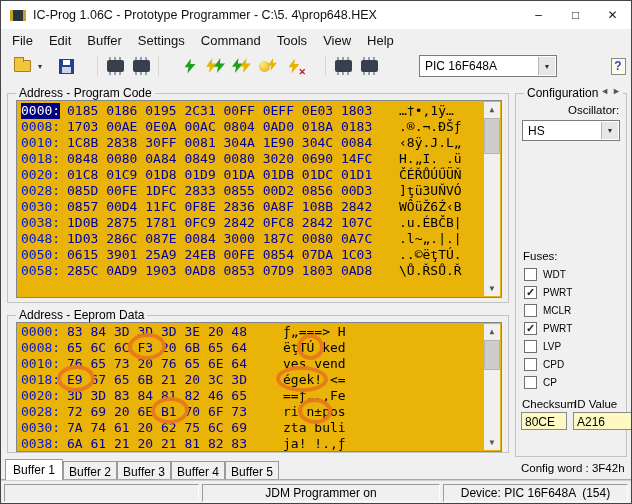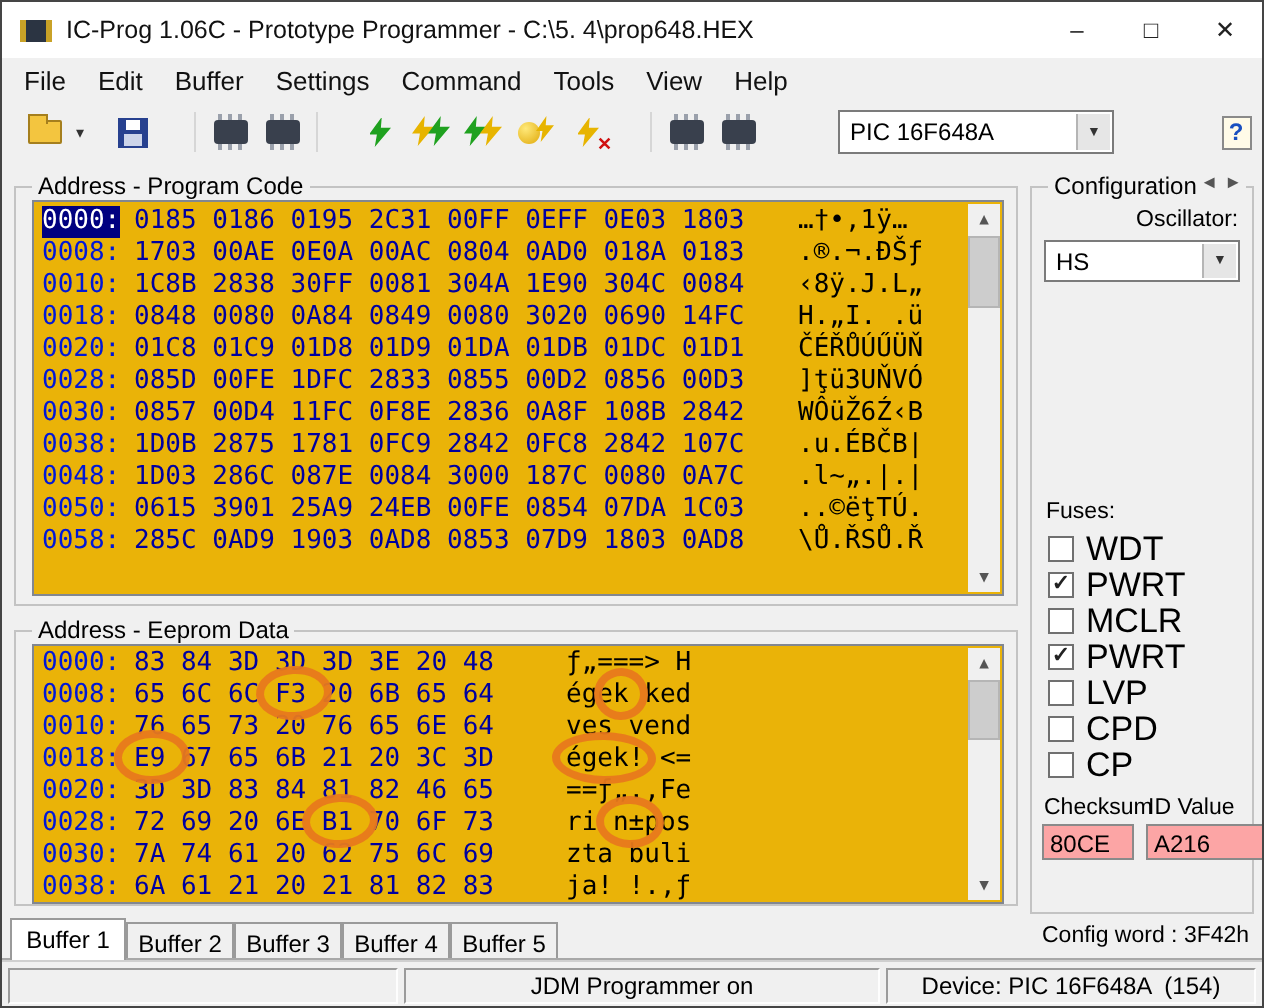--- a/index.html
+++ b/index.html
@@ -79,23 +79,23 @@
   #thumb-eeprom { top:16px; height:30px; }
 
   
   .cfg-label { position:absolute; font-size:11.5px; color:#000; white-space:nowrap; }
   #osc-label { left:7px; top:10px;margin-left:45px; }
   #osc-combo { position:absolute; left:6px; top:26px; width:98px; height:21px; }
   #fuses-label { left:7px; top:156px; }
   .fuses { position:absolute; left:8px; top:174px; display:flex; flex-direction:column; gap:5px; }
   .fuse { display:flex; align-items:center; gap:6px; height:13px; }
   .cb { width:13px; height:13px; background:#fff; border:1px solid #707070; font-size:11px; line-height:11px; text-align:center; color:#222; font-weight:bold; flex:none; }
-  .fuse-label { font-size:17px; }
+  .fuse-label { font-size:10px; }
   #checksum-label { left:6px; top:304px; } #id-label { left:58px; top:304px; }
-  .valbox { position:absolute; top:318px; height:18px; background:#fca5a5; border:1px solid #8a8a8a; font-size:12px; padding:2px 3px; }
+  .valbox { position:absolute; top:318px; height:18px; background:#fef9c3; border:1px solid #8a8a8a; font-size:12px; padding:2px 3px; }
   #checksum-box { left:5px; width:46px; }
   #id-box { left:57px; width:59px; }
   #config-word { left:5px; top:352px; font-size:11.5px;margin-top:16px; }
   .cfg-arrows { position:absolute; top:-8px; right:3px; background:#f0f0f0; padding:0 2px; display:flex; gap:3px; }
   .cfg-arrows span { font-size:9px; color:#555; }
 
   
   .tabline { position:absolute; top:478px; left:0; right:0; height:1px; background:#a8a8a8; }
   .tab { position:absolute; font-size:12px; text-align:center; border:1px solid #9a9a9a; border-bottom:none; background:#f0f0f0; padding-top:3px; z-index:1; }
   .tab.active { background:#fff; height:21px; top:458px; z-index:3; }
@@ -229,21 +229,21 @@
         <span class="vthumb" id="thumb-code"></span>
         <span class="varrow down">▼</span>
       </div>
     </div>
   </div>
 
   <div class="group" id="group-eeprom">
     <span class="caption">Address - Eeprom Data</span>
     <div class="hexview" id="view-eeprom">
       <div class="hexrow"><span class="addr">0000:</span><span class="hex">83 84 3D 3D 3D 3E 20 48</span><span class="ascii">ƒ„===&gt; H</span></div>
-      <div class="hexrow"><span class="addr">0008:</span><span class="hex">65 6C 6C F3 20 6B 65 64</span><span class="ascii">égek ked</span></div>
+      <div class="hexrow"><span class="addr">0008:</span><span class="hex">65 6C 6C F3 20 6B 65 64</span><span class="ascii">ëţTÚ ked</span></div>
       <div class="hexrow"><span class="addr">0010:</span><span class="hex">76 65 73 20 76 65 6E 64</span><span class="ascii">ves vend</span></div>
       <div class="hexrow"><span class="addr">0018:</span><span class="hex">E9 67 65 6B 21 20 3C 3D</span><span class="ascii">égek! &lt;=</span></div>
       <div class="hexrow"><span class="addr">0020:</span><span class="hex">3D 3D 83 84 81 82 46 65</span><span class="ascii">==ƒ„.‚Fe</span></div>
       <div class="hexrow"><span class="addr">0028:</span><span class="hex">72 69 20 6E B1 70 6F 73</span><span class="ascii">ri n±pos</span></div>
       <div class="hexrow"><span class="addr">0030:</span><span class="hex">7A 74 61 20 62 75 6C 69</span><span class="ascii">zta buli</span></div>
       <div class="hexrow"><span class="addr">0038:</span><span class="hex">6A 61 21 20 21 81 82 83</span><span class="ascii">ja! !.‚ƒ</span></div>
       <div class="vscroll">
         <span class="varrow">▲</span>
         <span class="vthumb" id="thumb-eeprom"></span>
         <span class="varrow down">▼</span>

